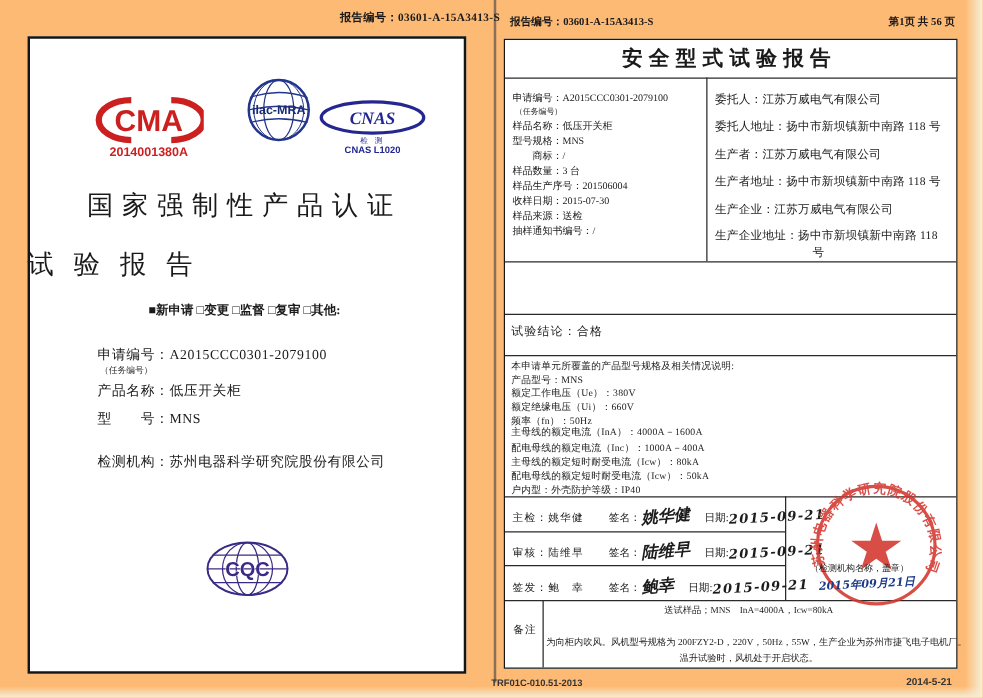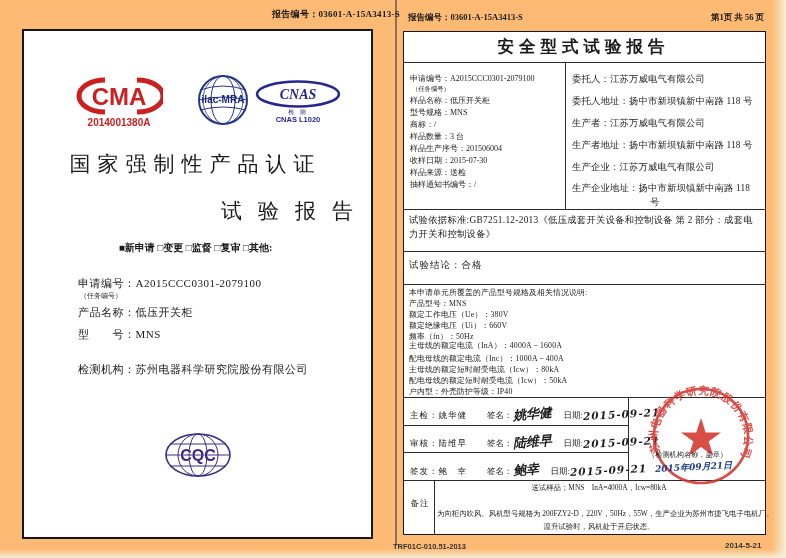--- a/index.html
+++ b/index.html
@@ -12,21 +12,21 @@
   }
   .abs{position:absolute;}
   .edge-right{position:absolute;right:0;top:0;width:14px;height:558px;background:linear-gradient(to right,rgba(247,240,216,0),#f6efd8);}
   .edge-bottom{position:absolute;left:0;bottom:0;width:786px;height:9px;background:linear-gradient(to bottom,rgba(247,240,216,0),#f4edd6);}
   .page-divider{position:absolute;left:395px;top:0;width:2px;height:546px;background:#4a4a4a;opacity:.65;}
 
   
   .lp-reportno{left:272px;top:8px;font-size:9px;font-weight:bold;letter-spacing:.3px;}
   .lp-box{left:22px;top:29px;width:347px;height:506px;border:2px solid #151515;background:#fff;}
   .lp-title1{left:22px;top:150px;width:347px;text-align:center;font-size:21px;letter-spacing:7px;font-weight:500;}
-  .lp-title2{left:22px;top:197px;width:347px;text-align:right;font-size:21px;letter-spacing:16px;font-weight:500;}
+  .lp-title2{left:22px;top:197px;width:347px;text-align:left;font-size:21px;letter-spacing:16px;font-weight:500;}
   .lp-checks{left:22px;top:241px;width:347px;text-align:center;font-size:10px;font-weight:bold;}
   .lp-field{left:78px;font-size:11px;letter-spacing:.5px;}
   .lp-field-small{left:80px;font-size:7px;color:#2a2a2a;}
   .cma-num{left:75px;top:117px;width:88px;text-align:center;color:#cc1f1f;font-size:10px;font-weight:bold;font-family:"Liberation Sans",sans-serif;}
   .cnas-cap1{left:252px;top:108px;width:92px;text-align:center;color:#23278f;font-size:6px;letter-spacing:2px;}
   .cnas-cap2{left:252px;top:115px;width:92px;text-align:center;color:#23278f;font-size:7.5px;font-weight:bold;font-family:"Liberation Sans",sans-serif;}
 
   
   .rp-reportno{left:408px;top:12px;font-size:8.5px;font-weight:bold;}
   .rp-pageno{left:660px;top:12px;width:104px;font-size:8.5px;font-weight:bold;text-align:right;}
@@ -65,21 +65,21 @@
 
   <div class="abs" style="left:75px;top:76px;width:88px;height:40px;">
     <svg width="88" height="40" viewBox="0 0 88 40">
       <path d="M 30 4 A 26 16 0 1 0 30 36" fill="none" stroke="#cc1f1f" stroke-width="5"></path>
       <path d="M 62 36 A 26 16 0 1 0 62 4" fill="none" stroke="#cc1f1f" stroke-width="5"></path>
       <text x="44" y="29" text-anchor="middle" font-size="24" font-weight="bold" font-family="Liberation Sans, sans-serif" fill="#cc1f1f">CMA</text>
     </svg>
   </div>
   <div class="abs cma-num">2014001380A</div>
 
-  <div class="abs" style="left:196px;top:74px;width:54px;height:52px;">
+  <div class="abs" style="left:196px;top:62px;width:54px;height:52px;">
     <svg width="54" height="52" viewBox="0 0 54 52">
       <circle cx="27" cy="26" r="24" fill="none" stroke="#23358c" stroke-width="2"></circle>
       <ellipse cx="27" cy="26" rx="12" ry="24" fill="none" stroke="#23358c" stroke-width="1"></ellipse>
       <ellipse cx="27" cy="26" rx="20" ry="24" fill="none" stroke="#23358c" stroke-width="0.8"></ellipse>
       <path d="M4 16 Q27 8 50 16 M3 26 Q27 20 51 26 M4 36 Q27 30 50 36" fill="none" stroke="#23358c" stroke-width="1"></path>
       <text x="27" y="29" text-anchor="middle" font-size="10" font-weight="bold" font-family="Liberation Sans, sans-serif" fill="#1b2a75">ilac-MRA</text>
     </svg>
   </div>
 
   <div class="abs" style="left:254px;top:80px;width:88px;height:28px;">
@@ -129,36 +129,35 @@
     <div class="line-v" style="left:224px;top:365px;height:83px;"></div>
     <div class="line-v" style="left:30px;top:448px;height:54px;"></div>
   </div>
 
   <div class="abs rp-title">安全型式试验报告</div>
 
   <div class="abs info-l" style="top:73px;">申请编号：A2015CCC0301-2079100</div>
   <div class="abs info-l-sm" style="top:85px;">（任务编号）</div>
   <div class="abs info-l" style="top:95px;">样品名称：低压开关柜</div>
   <div class="abs info-l" style="top:107px;">型号规格：MNS</div>
-  <div class="abs info-l" style="top:119px;">商标：/</div>
+  <div class="abs info-l" style="top:119px;margin-left:16px;">商标：/</div>
   <div class="abs info-l" style="top:131px;">样品数量：3 台</div>
   <div class="abs info-l" style="top:143px;">样品生产序号：201506004</div>
   <div class="abs info-l" style="top:155px;">收样日期：2015-07-30</div>
   <div class="abs info-l" style="top:167px;">样品来源：送检</div>
   <div class="abs info-l" style="top:179px;">抽样通知书编号：/</div>
 
   <div class="abs info-r" style="top:73px;">委托人：江苏万威电气有限公司</div>
   <div class="abs info-r" style="top:95px;">委托人地址：扬中市新坝镇新中南路 118 号</div>
   <div class="abs info-r" style="top:117px;">生产者：江苏万威电气有限公司</div>
   <div class="abs info-r" style="top:139px;">生产者地址：扬中市新坝镇新中南路 118 号</div>
   <div class="abs info-r" style="top:161px;">生产企业：江苏万威电气有限公司</div>
   <div class="abs info-r" style="top:182px;">生产企业地址：扬中市新坝镇新中南路 118</div>
   <div class="abs info-r" style="top:196px;left:650px;">号</div>
 
-  <div class="abs std">试验依据标准:GB7251.12-2013《低压成套开关设备和控制设备 第 2 部分：成套电力开关和控制设备》</div>
   <div class="abs concl">试验结论：合格</div>
 
   <div class="abs cov" style="top:287px;text-align:right;">本申请单元所覆盖的产品型号规格及相关情况说明:</div>
   <div class="abs cov" style="top:298px;">产品型号：MNS</div>
   <div class="abs cov" style="top:309px;">额定工作电压（Ue）：380V</div>
   <div class="abs cov" style="top:320px;">额定绝缘电压（Ui）：660V</div>
   <div class="abs cov" style="top:331px;">频率（fn）：50Hz</div>
   <div class="abs cov" style="top:340px;text-align:center;">主母线的额定电流（InA）：4000A－1600A</div>
   <div class="abs cov" style="top:353px;">配电母线的额定电流（Inc）：1000A－400A</div>
   <div class="abs cov" style="top:364px;">主母线的额定短时耐受电流（Icw）：80kA</div>

